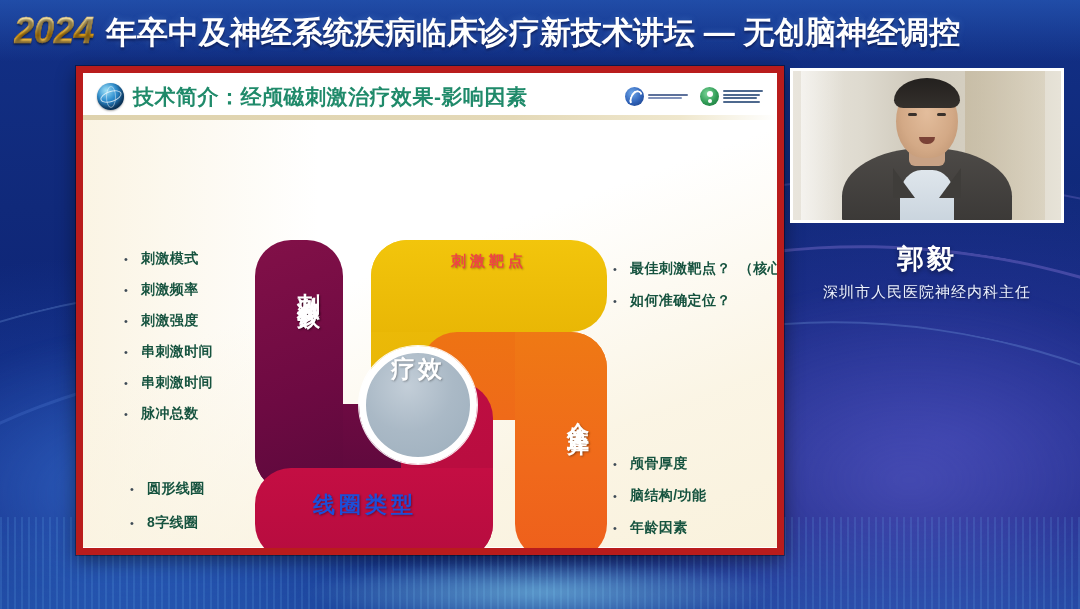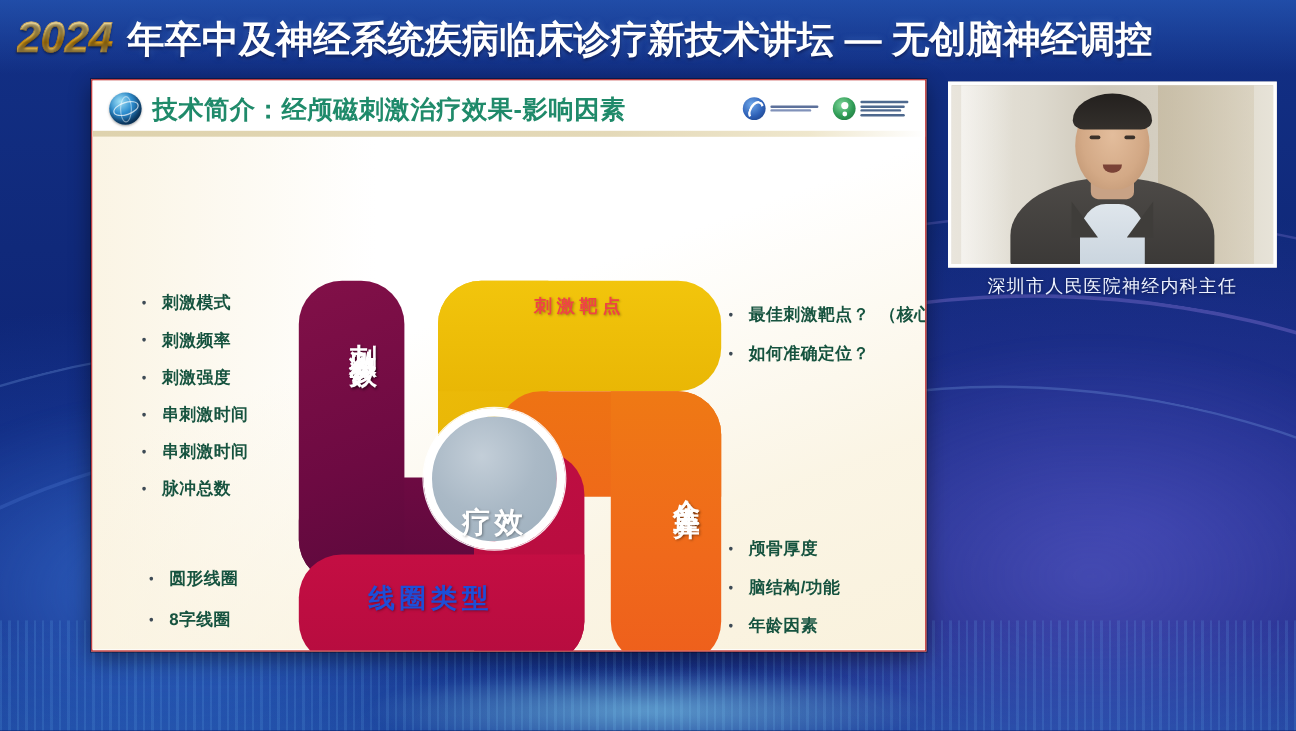--- a/index.html
+++ b/index.html
@@ -161,21 +161,21 @@
     color: #ffffff;
     text-shadow: 0 2px 3px rgba(0,10,60,.75), 0 0 6px rgba(120,180,255,.35);
   }
 
   
   .slide {
     position: absolute;
     left: 76px; top: 66px;
     width: 694px; height: 475px;
     background: #ffffff;
-    border: 1px solid #b91c1c;
+    border: 7px solid #b91c1c;
     box-shadow: 0 0 0 1px rgba(0,0,0,.35), 0 6px 18px rgba(0,0,0,.45);
     overflow: hidden;
     z-index: 8;
   }
   
   .slide-wash {
     position: absolute; inset: 0;
     background:
       linear-gradient(160deg, rgba(255,255,255,0) 38%, rgba(250,243,224,.85) 74%, rgba(249,241,219,.95) 100%),
       linear-gradient(90deg, rgba(250,243,225,.9) 0%, rgba(255,255,255,0) 34%);
@@ -394,21 +394,21 @@
   }
 
   .hub {
     position: absolute;
     left: 104px; top: 106px;
     width: 118px; height: 118px;
     border-radius: 50%;
     background: radial-gradient(circle at 40% 32%, #c3ced8 0%, #aab9c6 48%, #9dafbd 100%);
     border: 7px solid #ffffff;
     box-sizing: border-box;
-    display: flex; align-items: flex-end; justify-content: center;
+    display: flex; align-items: flex-start; justify-content: center;
     z-index: 6;
     box-shadow: 0 0 0 1px rgba(255,255,255,.9);
   }
   .hub-label {
     font-size: 24px; font-weight: bold; color: #ffffff;
     letter-spacing: 3px;
     text-shadow: 1px 1px 2px rgba(0,0,0,.30);
   }
 
   
@@ -655,16 +655,17 @@
       <div class="vf-shirt"></div>
       <div class="vf-collarL"></div>
       <div class="vf-collarR"></div>
       <div class="vf-neck"></div>
       <div class="vf-head"></div>
       <div class="vf-hair"></div>
       <div class="vf-eye l"></div>
       <div class="vf-eye r"></div>
       <div class="vf-mouth"></div>
     </div>
+    <div class="speaker-name">郭毅</div>
     <div class="speaker-role">深圳市人民医院神经内科主任</div>
   </div>
 
 </div>
 
 </body></html>

